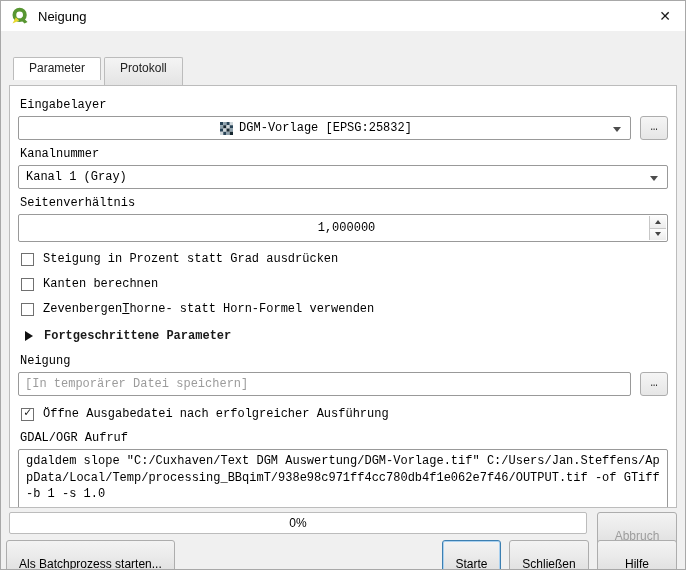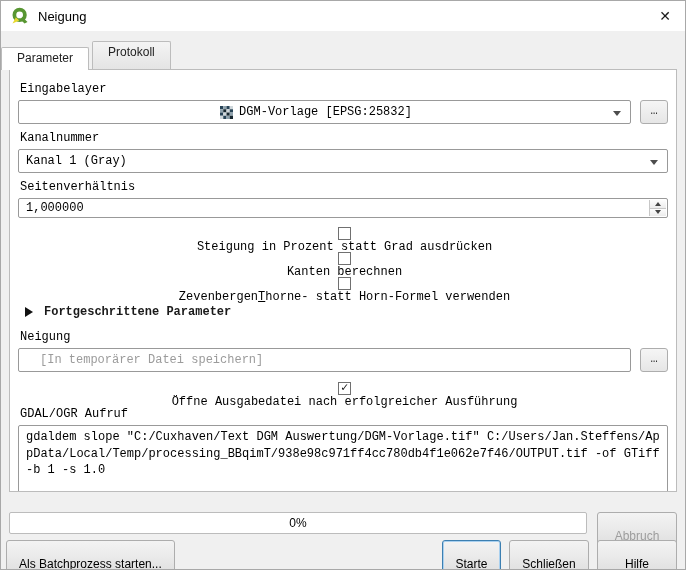--- a/index.html
+++ b/index.html
@@ -23,21 +23,21 @@
     display: flex; align-items: center;
     padding: 0 0 0 10px;
   }
   .app-icon { width: 18px; height: 18px; flex: 0 0 18px; }
   .title { margin-left: 9px; font-size: 13px; flex: 1; }
   .close-btn {
     width: 40px; height: 30px; display: flex; align-items: center; justify-content: center;
     font-size: 14px; color: #1a1a1a; cursor: default;
   }
   
-  .tabstrip { display: flex; margin-top: 10px; position: relative; z-index: 2; align-items: flex-end; }
+  .tabstrip { display: flex; padding-left: 12px; margin-top: 26px; position: relative; z-index: 2; }
   .tab {
     height: 28px; padding: 3px 15px 0 15px;
     border: 1px solid #bcbcbc; border-bottom: none;
     border-radius: 2px 2px 0 0;
     margin-right: 3px;
     background: linear-gradient(#f4f4f4, #e4e4e4);
     color: #222;
   }
   .tab.active {
     background: #ffffff; height: 23px; margin-bottom: -1px; position: relative; z-index: 3;
@@ -64,51 +64,51 @@
     border-left: 4px solid transparent; border-right: 4px solid transparent;
     border-top: 5px solid #4d4d4d;
   }
   .browse-btn {
     width: 28px; height: 24px;
     border: 1px solid #adadad; border-radius: 3px;
     background: linear-gradient(#f5f5f5, #e6e6e6);
     text-align: center; line-height: 20px; color: #333;
   }
   .spinbox {
-    height: 20px; border: 1px solid #999999; border-radius: 2px;
+    height: 28px; border: 1px solid #999999; border-radius: 2px;
     background: #fff; display: flex; align-items: center;
-    padding-left: 7px; position: relative;
+    padding-left: 7px; position: relative; justify-content: center;
   }
   .spin-buttons {
     position: absolute; right: 1px; top: 1px; bottom: 1px; width: 17px;
     display: flex; flex-direction: column; border-left: 1px solid #c7c7c7;
   }
   .spin-half { flex: 1; display: flex; align-items: center; justify-content: center; background: linear-gradient(#fdfdfd,#ececec); }
   .spin-half + .spin-half { border-top: 1px solid #c7c7c7; }
   .tri-up { width:0; height:0; border-left:3px solid transparent; border-right:3px solid transparent; border-bottom:4px solid #444; }
   .tri-dn { width:0; height:0; border-left:3px solid transparent; border-right:3px solid transparent; border-top:4px solid #444; }
-  .checkbox-row { display: flex; align-items: center; margin: 0 0 9px 3px; height: 16px; flex-direction: column; }
+  .checkbox-row { display: flex; align-items: center; gap: 9px; margin: 0 0 9px 3px; height: 16px; }
   .cb {
     width: 13px; height: 13px; flex: 0 0 13px;
     border: 1px solid #707070; background: #fff;
     display: flex; align-items: center; justify-content: center;
   }
   .cb .mark { font-size: 12px; font-weight: bold; color: #111; line-height: 10px; margin-top: -2px; }
   .first-cb { margin-top: 9px; }
   .underline { text-decoration: underline; }
   .advanced {
     display: flex; align-items: center; gap: 11px;
     font-weight: bold; color: #1a1a1a;
     margin: 11px 0 10px 7px; height: 16px;
   }
   .tri-right { width: 0; height: 0; border-left: 8px solid #111; border-top: 5px solid transparent; border-bottom: 5px solid transparent; }
   .text-input {
     width: 100%; height: 24px;
     border: 1px solid #999999; border-radius: 2px;
-    padding: 0 21px; font: inherit; color: #000; background: #fff;
+    padding: 0 6px; font: inherit; color: #000; background: #fff;
   }
   .text-input::placeholder { color: #9b9b9b; opacity: 1; }
   .gdal-box {
     border: 1px solid #999999; border-radius: 2px; background: #fff;
     height: 74px; padding: 3px 7px; line-height: 1.38;
     white-space: pre-wrap; word-break: break-all; overflow: hidden;
   }
   
   .progress-row { position: absolute; left: 8px; right: 8px; top: 511px; display: flex; gap: 10px; }
   .progressbar {

